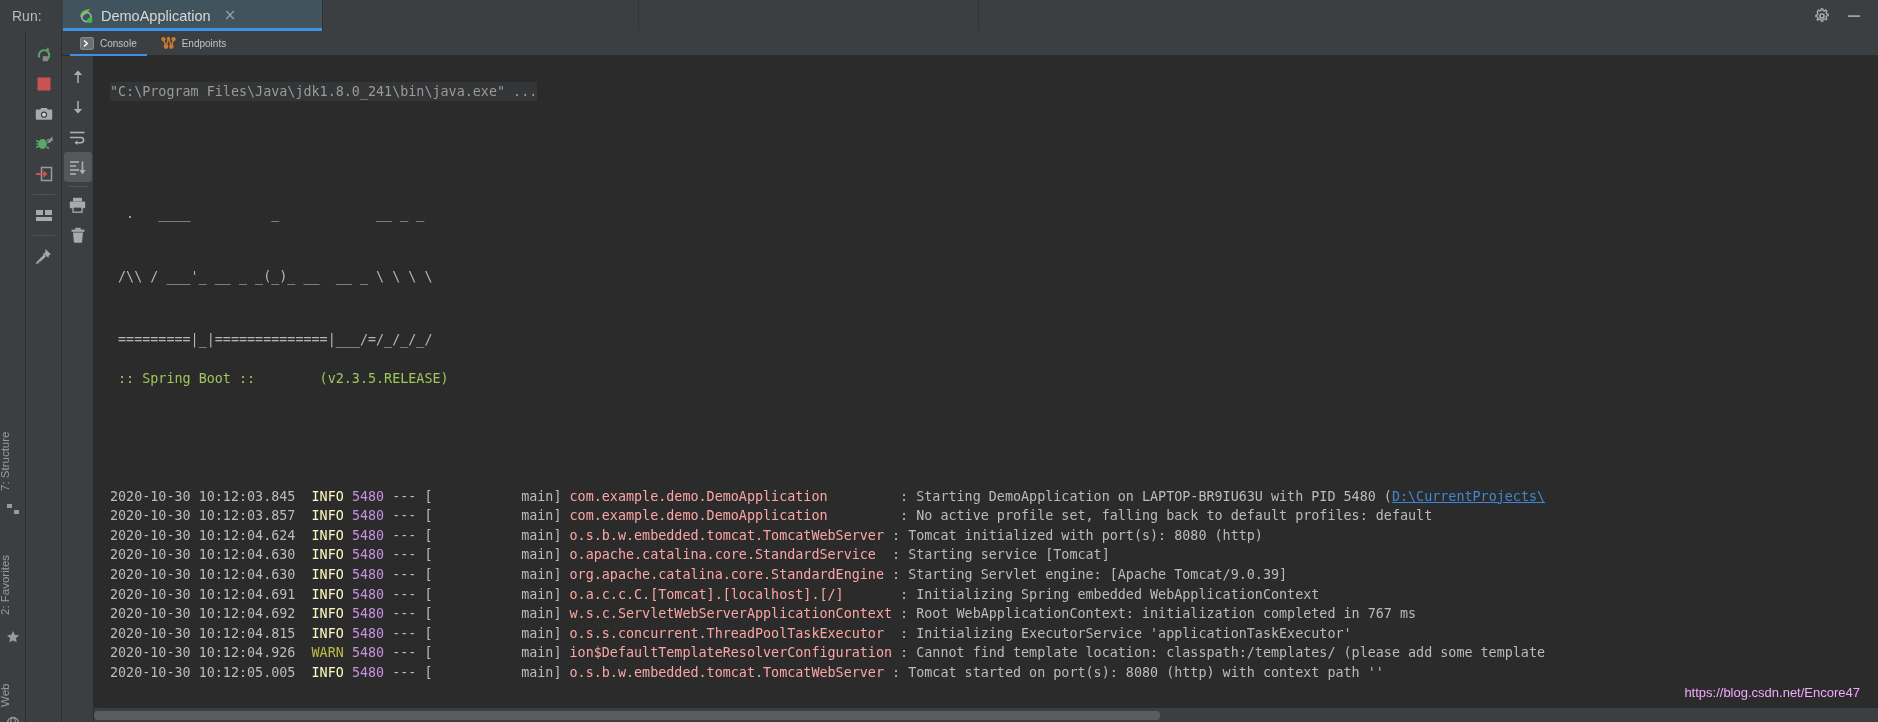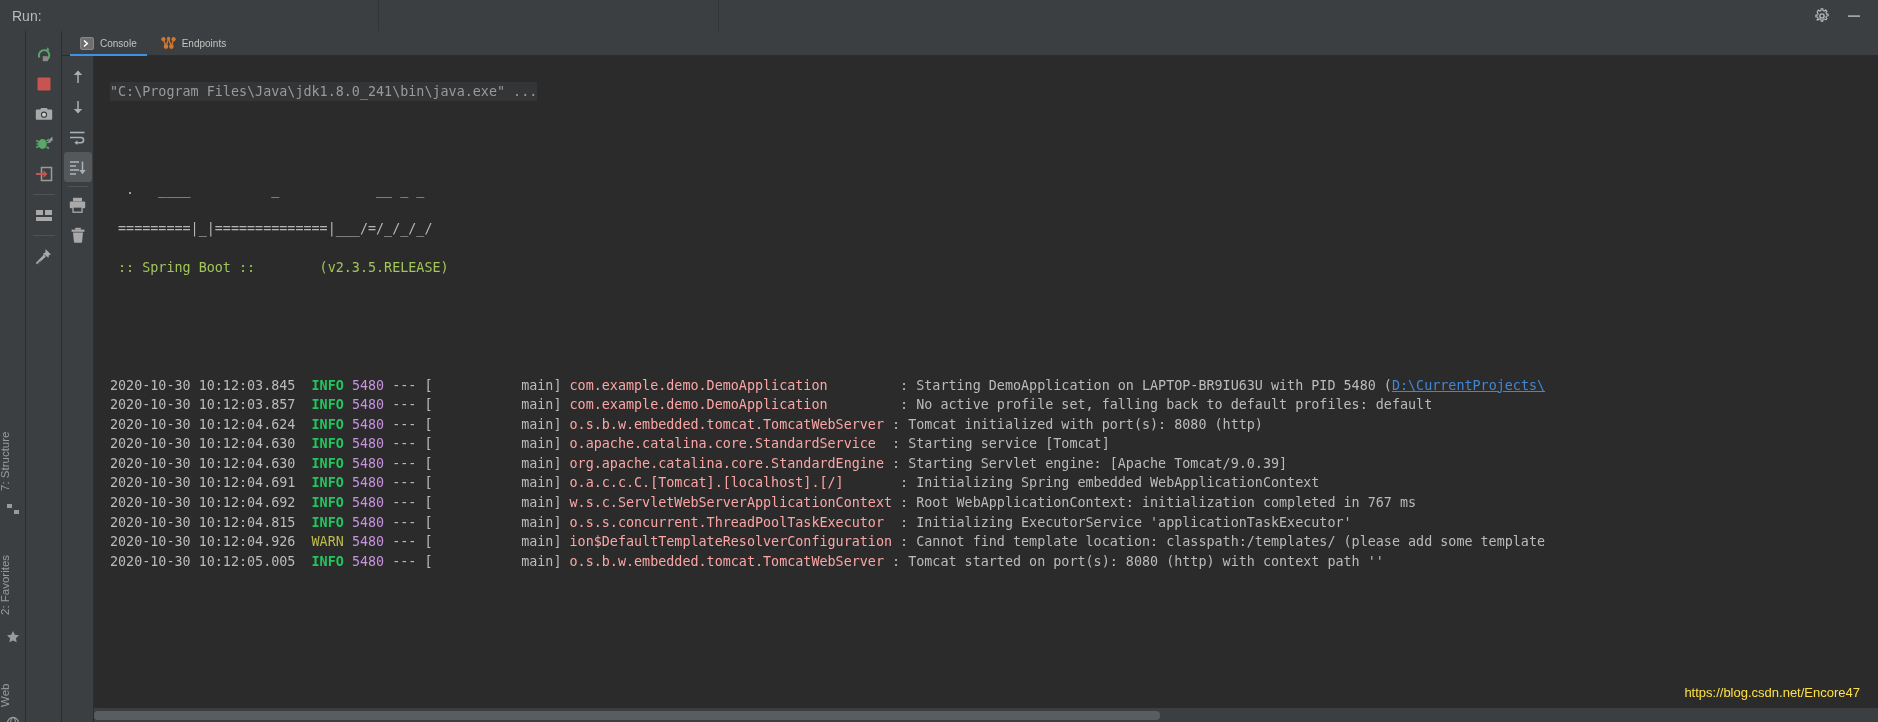--- a/index.html
+++ b/index.html
@@ -151,27 +151,27 @@
   .console-inner {
     position: absolute; left: 0; top: 0;
     padding: 6px 0 0 16px;
     font-family: "DejaVu Sans Mono", monospace;
     font-size: 13.4px;
     line-height: 19.6px;
     white-space: pre;
     color: #a9b7c6;
   }
   .cmdline { color: #9a9a9a; background: #333537; display: inline-block; }
-  .banner { color: #b6b6b6; }
+  .banner { color: #b6b6b6; margin-top: 24px; }
   .banner-version { color: #a1c659; }
   .blank { display: block; height: 19.6px; }
 
   .logline { display: block; white-space: pre; }
   .c-ts     { color: #bbbbbb; }
-  .c-info   { color: #22c55e; font-weight: bold; }
+  .c-info   { color: #fef9c3; }
   .c-warn   { color: #bdbd4d; }
   .c-pid    { color: #c792df; }
   .c-dash   { color: #bbbbbb; }
   .c-thread { color: #bbbbbb; }
   .c-logger { color: #fca5a5; }
   .c-msg    { color: #bbbbbb; }
   .c-link   { color: #4187d6; text-decoration: underline; text-align: center; }
 
   
   .hscroll {
@@ -180,30 +180,42 @@
   }
   .hscroll-thumb {
     position: absolute; left: 0px; top: 3px; height: 9px;
     width: 1066px;
     background: #5a5d5f; border-radius: 4px;
   }
 
   
   .watermark {
     position: absolute; right: 18px; bottom: 22px;
-    color: #fde047; font-size: 13px;
+    color: #f0abfc; font-size: 13px;
     font-family: "Liberation Sans", sans-serif;
   }
 </style>
 </head>
 <body>
 
 <div class="topbar">
   <div class="runlabel">Run:</div>
   <div class="tabstrip">
+    <div class="run-tab">
+      <span style="display:flex;align-items:center;">
+        <svg width="17" height="17" viewBox="0 0 17 17">
+          <path d="M3 10 C3 4, 9 2, 13 2 C11 6, 9 7, 6 9 C5 9.5, 4 10, 3 10 Z" fill="#6db33f"></path>
+          <circle cx="9.5" cy="10" r="4.6" fill="none" stroke="#a3b0b8" stroke-width="1.6"></circle>
+          <circle cx="12.8" cy="13.3" r="2.6" fill="#39c03a"></circle>
+        </svg>
+      </span>
+      <span class="run-tab-label">DemoApplication</span>
+      <span class="tab-close">×</span>
+      <div class="tab-underline"></div>
+    </div>
     <div class="tab-filler"></div>
     <div class="tab-filler2"></div>
     <div class="tab-filler3"></div>
   </div>
   <div class="topbar-right">
     <span style="display:flex;">
       <svg width="16" height="16" viewBox="0 0 16 16">
         <path d="M8 5.2a2.8 2.8 0 100 5.6 2.8 2.8 0 000-5.6zm0 1.4a1.4 1.4 0 110 2.8 1.4 1.4 0 010-2.8z" fill="#bbbbbb"></path>
         <path d="M7.2 0.8h1.6l.25 1.7 1.3.55 1.4-1 1.15 1.15-1 1.4.55 1.3 1.7.25v1.6l-1.7.25-.55 1.3 1 1.4-1.15 1.15-1.4-1-1.3.55-.25 1.7H7.2l-.25-1.7-1.3-.55-1.4 1L3.1 11.7l1-1.4-.55-1.3-1.7-.25v-1.6l1.7-.25.55-1.3-1-1.4L4.25 2.05l1.4 1 1.3-.55z" fill="none" stroke="#bbbbbb" stroke-width="1.1"></path>
       </svg>
@@ -374,20 +386,21 @@
     </svg>
   </div>
 </div>
 
 <div class="console">
   <div class="console-inner">
 <span class="cmdline">"C:\Program Files\Java\jdk1.8.0_241\bin\java.exe" ...</span>
 <span class="blank"></span>
 <span class="blank"></span>
 <span class="banner logline">  .   ____          _            __ _ _</span>
+<span class="banner logline"> /\\ / ___'_ __ _ _(_)_ __  __ _ \ \ \ \</span>
 <span class="banner logline"> =========|_|==============|___/=/_/_/_/</span>
 <span class="logline"><span class="banner-version"> :: Spring Boot :: </span><span class="banner-version">       (v2.3.5.RELEASE)</span></span>
 <span class="blank"></span>
 <span class="blank"></span>
 <div id="log-container"><span class="logline"><span class="c-ts">2020-10-30 10:12:03.845</span>  <span class="c-info">INFO</span> <span class="c-pid">5480</span> <span class="c-dash">---</span> <span class="c-thread">[           main]</span> <span class="c-logger">com.example.demo.DemoApplication</span>         <span class="c-msg">: Starting DemoApplication on LAPTOP-BR9IU63U with PID 5480 (</span><span class="c-link">D:\CurrentProjects\</span></span><span class="logline"><span class="c-ts">2020-10-30 10:12:03.857</span>  <span class="c-info">INFO</span> <span class="c-pid">5480</span> <span class="c-dash">---</span> <span class="c-thread">[           main]</span> <span class="c-logger">com.example.demo.DemoApplication</span>         <span class="c-msg">: No active profile set, falling back to default profiles: default</span></span><span class="logline"><span class="c-ts">2020-10-30 10:12:04.624</span>  <span class="c-info">INFO</span> <span class="c-pid">5480</span> <span class="c-dash">---</span> <span class="c-thread">[           main]</span> <span class="c-logger">o.s.b.w.embedded.tomcat.TomcatWebServer</span> <span class="c-msg">: Tomcat initialized with port(s): 8080 (http)</span></span><span class="logline"><span class="c-ts">2020-10-30 10:12:04.630</span>  <span class="c-info">INFO</span> <span class="c-pid">5480</span> <span class="c-dash">---</span> <span class="c-thread">[           main]</span> <span class="c-logger">o.apache.catalina.core.StandardService</span>  <span class="c-msg">: Starting service [Tomcat]</span></span><span class="logline"><span class="c-ts">2020-10-30 10:12:04.630</span>  <span class="c-info">INFO</span> <span class="c-pid">5480</span> <span class="c-dash">---</span> <span class="c-thread">[           main]</span> <span class="c-logger">org.apache.catalina.core.StandardEngine</span> <span class="c-msg">: Starting Servlet engine: [Apache Tomcat/9.0.39]</span></span><span class="logline"><span class="c-ts">2020-10-30 10:12:04.691</span>  <span class="c-info">INFO</span> <span class="c-pid">5480</span> <span class="c-dash">---</span> <span class="c-thread">[           main]</span> <span class="c-logger">o.a.c.c.C.[Tomcat].[localhost].[/]</span>       <span class="c-msg">: Initializing Spring embedded WebApplicationContext</span></span><span class="logline"><span class="c-ts">2020-10-30 10:12:04.692</span>  <span class="c-info">INFO</span> <span class="c-pid">5480</span> <span class="c-dash">---</span> <span class="c-thread">[           main]</span> <span class="c-logger">w.s.c.ServletWebServerApplicationContext</span> <span class="c-msg">: Root WebApplicationContext: initialization completed in 767 ms</span></span><span class="logline"><span class="c-ts">2020-10-30 10:12:04.815</span>  <span class="c-info">INFO</span> <span class="c-pid">5480</span> <span class="c-dash">---</span> <span class="c-thread">[           main]</span> <span class="c-logger">o.s.s.concurrent.ThreadPoolTaskExecutor</span>  <span class="c-msg">: Initializing ExecutorService 'applicationTaskExecutor'</span></span><span class="logline"><span class="c-ts">2020-10-30 10:12:04.926</span>  <span class="c-warn">WARN</span> <span class="c-pid">5480</span> <span class="c-dash">---</span> <span class="c-thread">[           main]</span> <span class="c-logger">ion$DefaultTemplateResolverConfiguration</span> <span class="c-msg">: Cannot find template location: classpath:/templates/ (please add some template</span></span><span class="logline"><span class="c-ts">2020-10-30 10:12:05.005</span>  <span class="c-info">INFO</span> <span class="c-pid">5480</span> <span class="c-dash">---</span> <span class="c-thread">[           main]</span> <span class="c-logger">o.s.b.w.embedded.tomcat.TomcatWebServer</span> <span class="c-msg">: Tomcat started on port(s): 8080 (http) with context path ''</span></span></div>
   </div>
 </div>
 
 <div class="hscroll">
   <div class="hscroll-thumb"></div>

